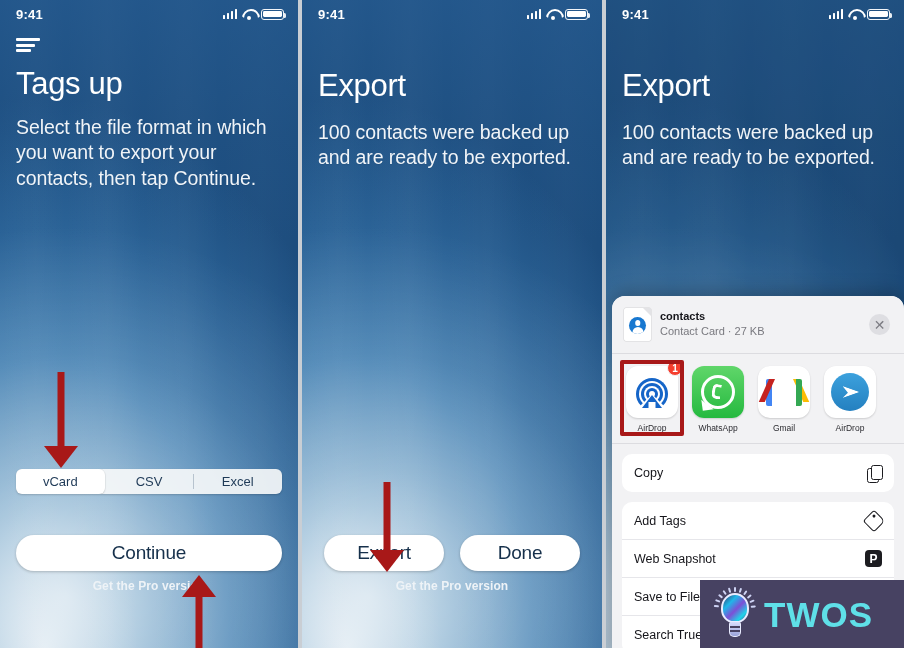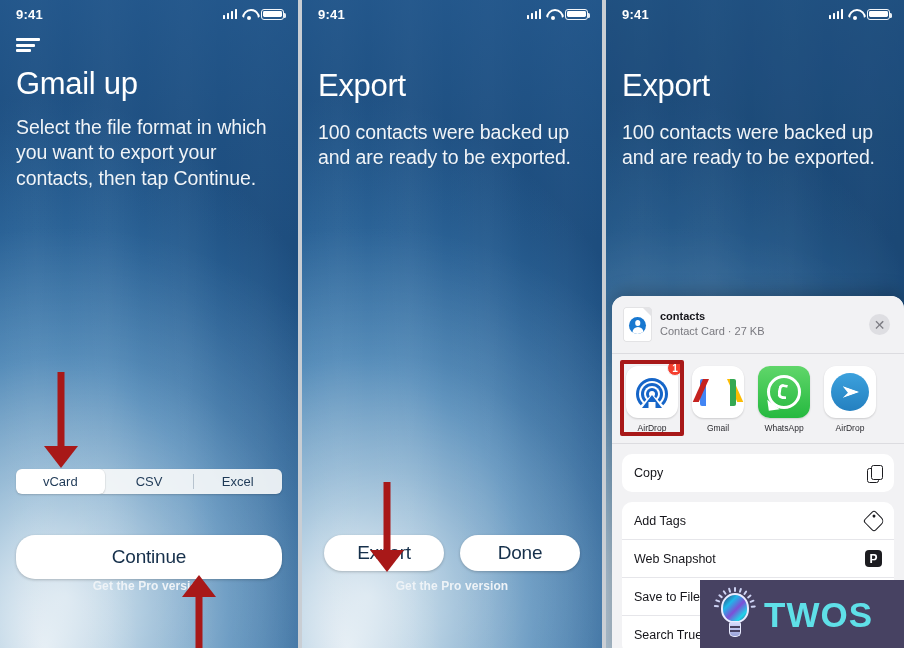--- a/index.html
+++ b/index.html
@@ -132,21 +132,21 @@
   .seg.active + .seg::before { background: transparent; }
 
   
   .btn {
     background: #fff; border-radius: 19px;
     display:flex; align-items:center; justify-content:center;
     color: #16304b; font-size: 19px; letter-spacing: -0.2px;
     box-shadow: 0 1px 3px rgba(0,0,0,.22);
     cursor: pointer;
   }
-  .btn-continue { position:absolute; left: 16px; right: 16px; top: 535px; height: 44px; }
+  .btn-continue { position:absolute; left: 16px; right: 16px; top: 535px; height: 36px; }
   .btn-row { position:absolute; left: 22px; right: 22px; top: 535px; height: 36px; display:flex; gap: 16px; }
   .btn-row .btn { flex: 1; }
   .pro {
     position: absolute; left: 0; right: 0; top: 579px;
     text-align: center; color: #eef3f7; font-size: 12px; font-weight: bold;
     letter-spacing: .1px;
   }
 
   
   .dim { position:absolute; inset:0; background: rgba(20,45,75,.17); }
@@ -385,21 +385,21 @@
         <div class="batt"></div>
       </div>
     </div>
 
     <div class="content">
       <div class="menu-icon">
         <span></span>
           <span></span>
           <span></span>
       </div>
-      <div class="title" style="margin-top:14px">Gmail up</div>
+      <div class="title" style="margin-top:14px">Tags up</div>
       <div class="subtitle" style="margin-top:14px">Select the file format in which you want to export your contacts, then tap Continue.</div>
     </div>
 
     <div class="arrow down" style="left:44px; top:372px; height:98px;">
       <div class="shaft" style="top:0; height:78px;"></div>
       <div class="head" style="top:74px;"></div>
     </div>
 
     <div class="segmented">
       <div class="seg active">vCard</div>
@@ -498,40 +498,40 @@
               <div class="ring r3"></div>
               <div class="tri"></div>
               <div class="notch"></div>
             </div>
             <div class="app-badge">1</div>
           </div>
           <div class="app-label">AirDrop</div>
         </div>
 
         <div class="app">
+          <div class="app-tile tile-wa">
+            <div class="wa">
+                <div class="bub"></div>
+                <div class="tail"></div>
+                <div class="hs"></div>
+              </div>
+          </div>
+          <div class="app-label">WhatsApp</div>
+        </div>
+
+        <div class="app">
           <div class="app-tile tile-white">
             <div class="gm">
               <span class="l"></span>
                 <span class="d1"></span>
               <span class="d2"></span>
                 <span class="r"></span>
             </div>
           </div>
           <div class="app-label">Gmail</div>
-        </div>
-
-        <div class="app">
-          <div class="app-tile tile-wa">
-            <div class="wa">
-                <div class="bub"></div>
-                <div class="tail"></div>
-                <div class="hs"></div>
-              </div>
-          </div>
-          <div class="app-label">WhatsApp</div>
         </div>
 
         <div class="app">
           <div class="app-tile tile-tg">
             <div class="tg-circle">
                 <div class="tg-plane"></div>
               </div>
           </div>
           <div class="app-label">AirDrop</div>
         </div>

